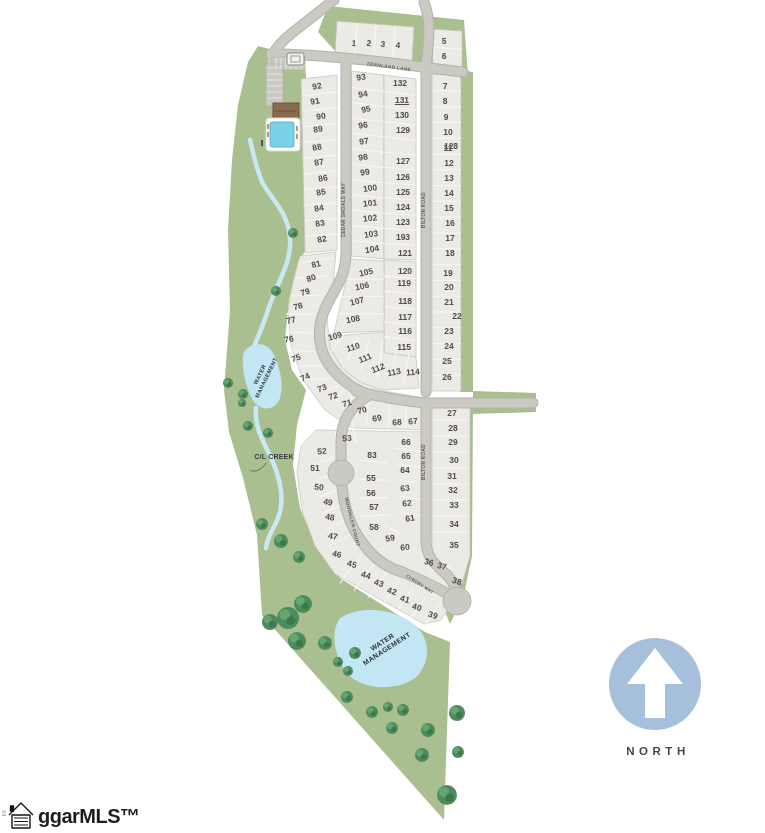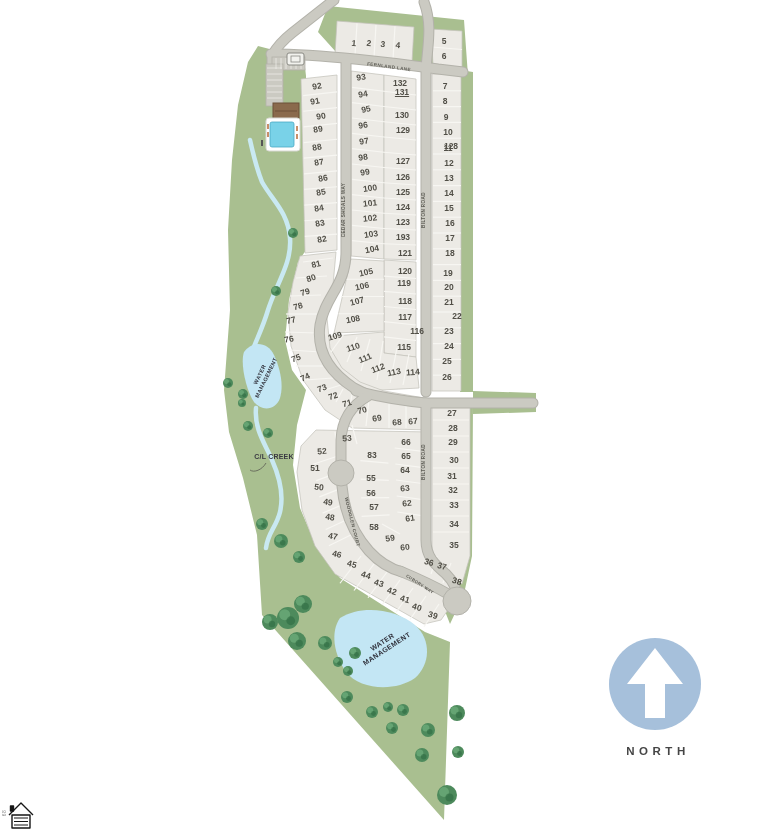--- a/index.html
+++ b/index.html
@@ -454,49 +454,53 @@
       <div class="lot" style="left: 362px; top: 286px; --r: -12deg;">106</div>
       <div class="lot" style="left: 357px; top: 301px; --r: -14deg;">107</div>
       <div class="lot" style="left: 353px; top: 319px; --r: -10deg;">108</div>
       <div class="lot" style="left: 335px; top: 336px; --r: -16deg;">109</div>
       <div class="lot" style="left: 353px; top: 347px; --r: -18deg;">110</div>
       <div class="lot" style="left: 365px; top: 358px; --r: -22deg;">111</div>
       <div class="lot" style="left: 378px; top: 368px; --r: -20deg;">112</div>
       <div class="lot" style="left: 394px; top: 372px; --r: -12deg;">113</div>
       <div class="lot" style="left: 413px; top: 372px; --r: -4deg;">114</div>
       <div class="lot" style="left: 404px; top: 347px; --r: 0deg;">115</div>
-      <div class="lot" style="left: 405px; top: 331px; margin-left: 12px; --r: 0deg;">116</div>
+      <div class="lot" style="left: 405px; top: 331px; --r: 0deg;">116</div>
       <div class="lot" style="left: 405px; top: 317px; --r: 0deg;">117</div>
       <div class="lot" style="left: 405px; top: 301px; --r: 0deg;">118</div>
       <div class="lot" style="left: 404px; top: 283px; --r: 0deg;">119</div>
       <div class="lot" style="left: 405px; top: 271px; --r: 0deg;">120</div>
       <div class="lot" style="left: 405px; top: 253px; --r: 0deg;">121</div>
       <div class="lot" style="left: 403px; top: 237px; --r: 0deg;">193</div>
       <div class="lot" style="left: 403px; top: 222px; --r: 0deg;">123</div>
       <div class="lot" style="left: 403px; top: 207px; --r: 0deg;">124</div>
       <div class="lot" style="left: 403px; top: 192px; --r: 0deg;">125</div>
       <div class="lot" style="left: 403px; top: 177px; --r: 0deg;">126</div>
       <div class="lot" style="left: 403px; top: 161px; --r: 0deg;">127</div>
       <div class="lot" style="left: 403px; top: 146px; margin-left: 48px; --r: 0deg;">128</div>
       <div class="lot" style="left: 403px; top: 130px; --r: 0deg;">129</div>
       <div class="lot" style="left: 402px; top: 115px; --r: 0deg;">130</div>
-      <div class="lot" style="left: 402px; top: 92px; text-decoration: underline; --r: 0deg;">131</div>
+      <div class="lot" style="left: 402px; top: 100px; text-decoration: underline; --r: 0deg;">131</div>
       <div class="lot" style="left: 400px; top: 83px; --r: 0deg;">132</div>
     </div>
 
 <div class="layer">
   <div class="maplabel road-lbl" style="left:389px;top:67px;--r:8deg">FERNLAND LANE</div>
   <div class="maplabel road-lbl" style="left:344px;top:210px;--r:-90deg">CEDAR SHOALS WAY</div>
   <div class="maplabel road-lbl" style="left:424px;top:210px;--r:-90deg">BILTON ROAD</div>
   <div class="maplabel road-lbl" style="left:424px;top:462px;--r:-90deg">BILTON ROAD</div>
   <div class="maplabel road-lbl" style="left:352px;top:522px;--r:76deg">WOODGLEN COURT</div>
   <div class="maplabel road-lbl" style="left:420px;top:584px;--r:33deg;font-size:4.2px">CUBORY WAY</div>
   <div class="maplabel water-lbl" style="left:263px;top:376px;--r:-64deg;font-size:5.5px">WATER
 MANAGEMENT</div>
   <div class="maplabel water-lbl" style="left:385px;top:646px;--r:-33deg;font-size:7px">WATER
 MANAGEMENT</div>
   <div class="maplabel creek-lbl" style="left:274px;top:457px">C/L CREEK</div>
   <div class="maplabel north-lbl" style="left:658px;top:752px">NORTH</div>
   <div class="maplabel edge-mark" style="left:4px;top:813px;--r:-90deg">68</div>
 </div>
 
-
+<div class="logo">
+  <span style="width:32px;height:28px;display:inline-block"></span>
+  <span class="logo-text">ggarMLS™</span>
 </div>
 
+</div>
+
 </body></html>

